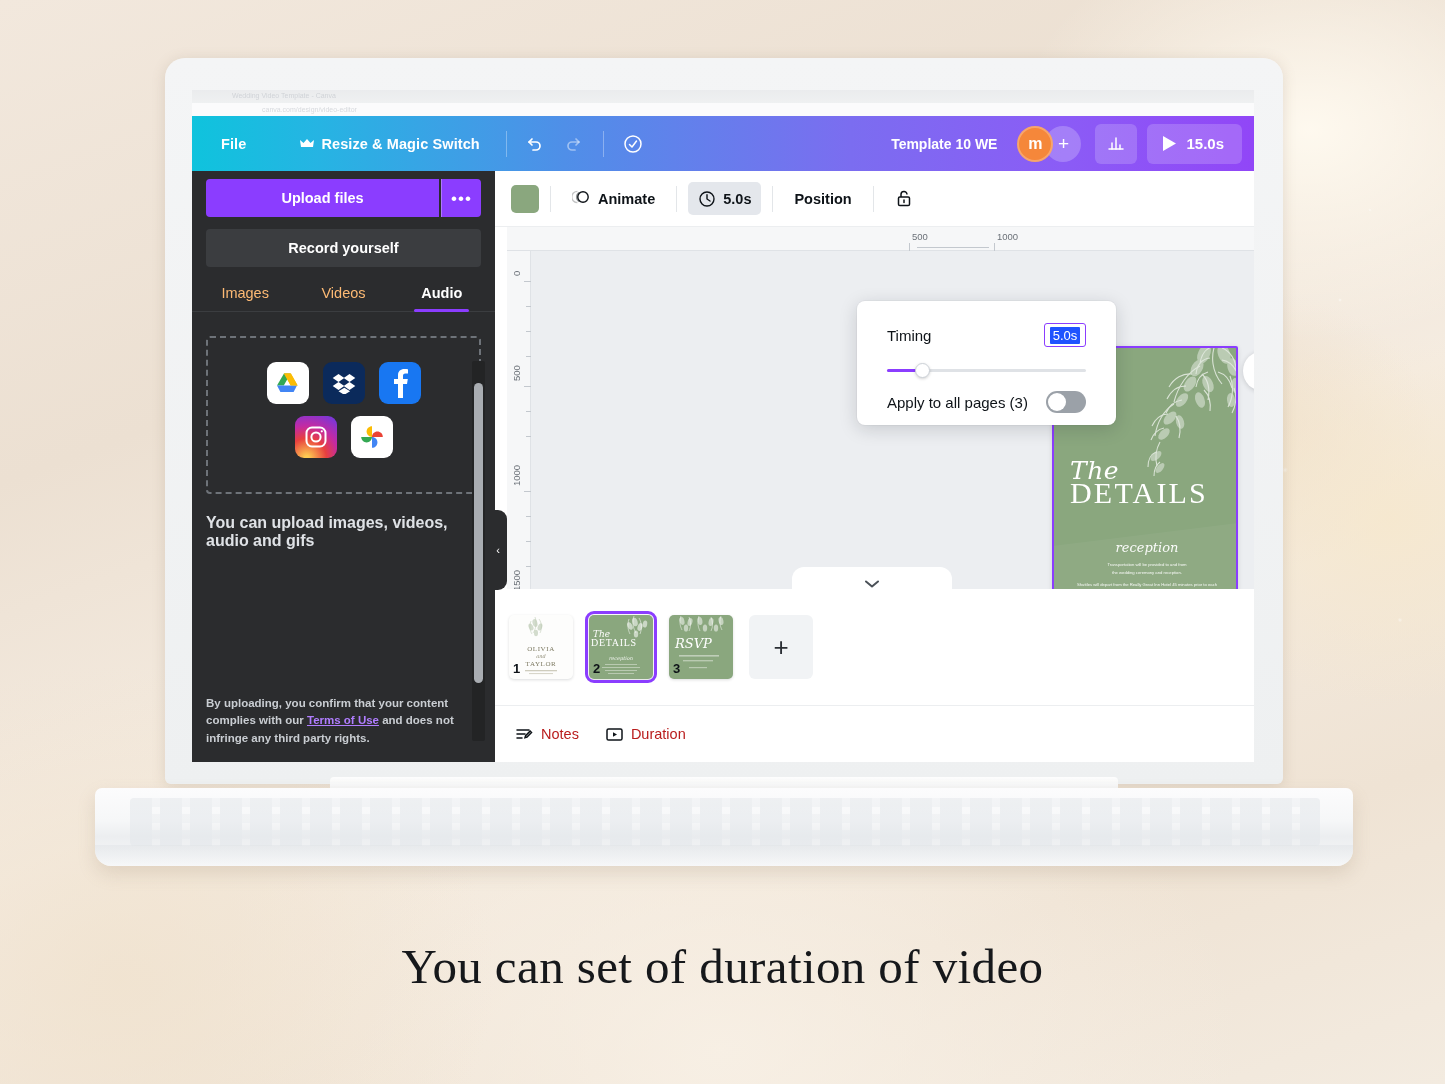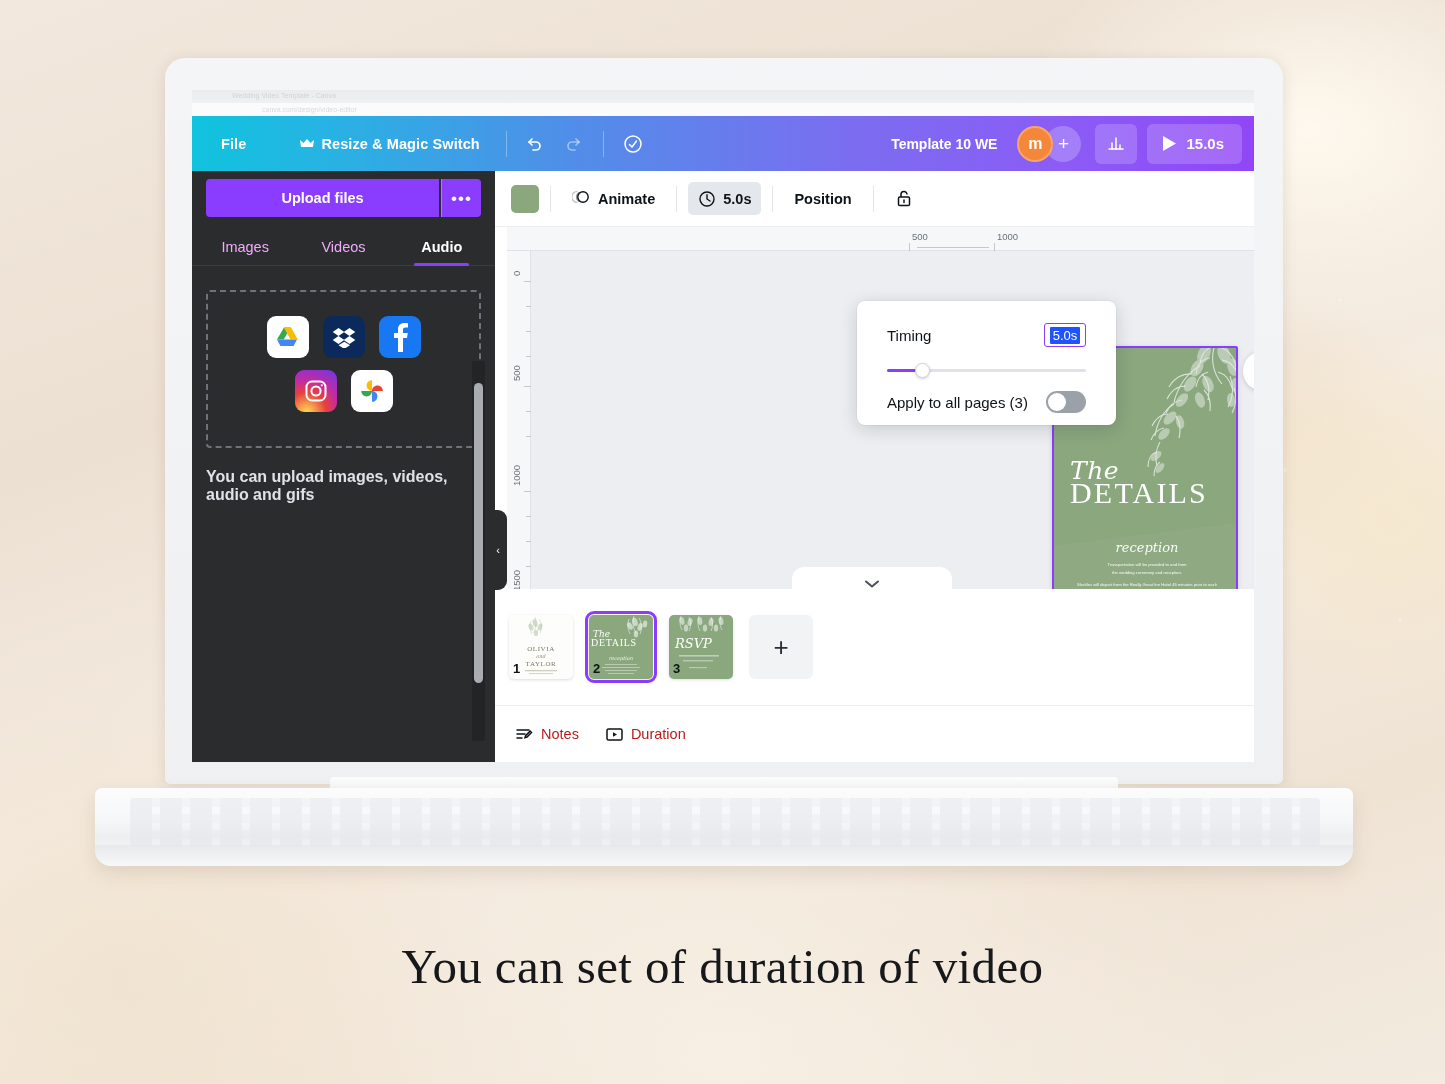--- a/index.html
+++ b/index.html
@@ -157,21 +157,21 @@
     border:none; border-left:1px solid rgba(255,255,255,.3); border-radius:0 4px 4px 0;
     cursor:pointer; font-size:17px; letter-spacing:1px; line-height:1;
   }
   #record-btn {
     margin:8px 14px 0 14px; height:38px; width:calc(100% - 28px);
     background:#3b3d40; color:#fff; font-size:14.5px; font-weight:700;
     border:none; border-radius:4px; cursor:pointer; font-family:"Liberation Sans",sans-serif;
   }
   #tabs { display:flex; margin-top:13px; padding:0 4px; border-bottom:1px solid #3b3d40; }
   .tab {
-    flex:1; text-align:center; padding:5px 0 10px 0; color:#f0abfc;
+    flex:1; text-align:center; padding:5px 0 10px 0; color:#fdba74;
     font-size:14.5px; cursor:pointer; position:relative;
   }
   .tab.active { color:#fff; font-weight:700; }
   .tab.active::after {
     content:""; position:absolute; left:22%; right:22%; bottom:-1px; height:3px;
     background:#8b3dff; border-radius:2px;
   }
   #dropzone {
     margin:24px 14px 0 14px; border:2px dashed #6e7379; border-radius:4px;
     padding:24px 10px 22px 10px; text-align:center;
@@ -427,20 +427,21 @@
           <span class="dur">15.0s</span>
         </div>
       </div>
     </div>
 
     <div id="sidepanel">
       <div id="btn-row">
         <button id="upload-btn">Upload files</button>
         <button id="upload-more">•••</button>
       </div>
+      <button id="record-btn">Record yourself</button>
 
       <div id="tabs">
         <div class="tab">Images</div>
         <div class="tab">Videos</div>
         <div class="tab active">Audio</div>
       </div>
 
       <div id="dropzone">
         <div class="icon-row">
           <div class="svc svc-gdrive">
@@ -476,20 +477,23 @@
               <path d="M13 13H2.2c0 3 2.4 5.4 5.4 5.4S13 16 13 13z" fill="#34a853"></path>
               <path d="M13 13v10.8c3 0 5.4-2.4 5.4-5.4S16 13 13 13z" fill="#4285f4"></path>
               <path d="M13 13h10.8c0-3-2.4-5.4-5.4-5.4S13 10 13 13z" fill="#ea4335"></path>
             </svg>
           </div>
         </div>
       </div>
 
       <div id="dz-note">You can upload images, videos, audio and gifs</div>
 
+      <div id="legal">
+        <span>By uploading, you confirm that your content complies with our </span><a href="#">Terms of Use</a><span> and does not infringe any third party rights.</span>
+      </div>
 
       <div id="panel-scrollbar">
         <div class="track"></div>
         <div class="thumb"></div>
       </div>
     </div>
     <div id="panel-collapse">‹</div>
 
     <div id="edtoolbar">
       <div id="color-swatch"></div>

